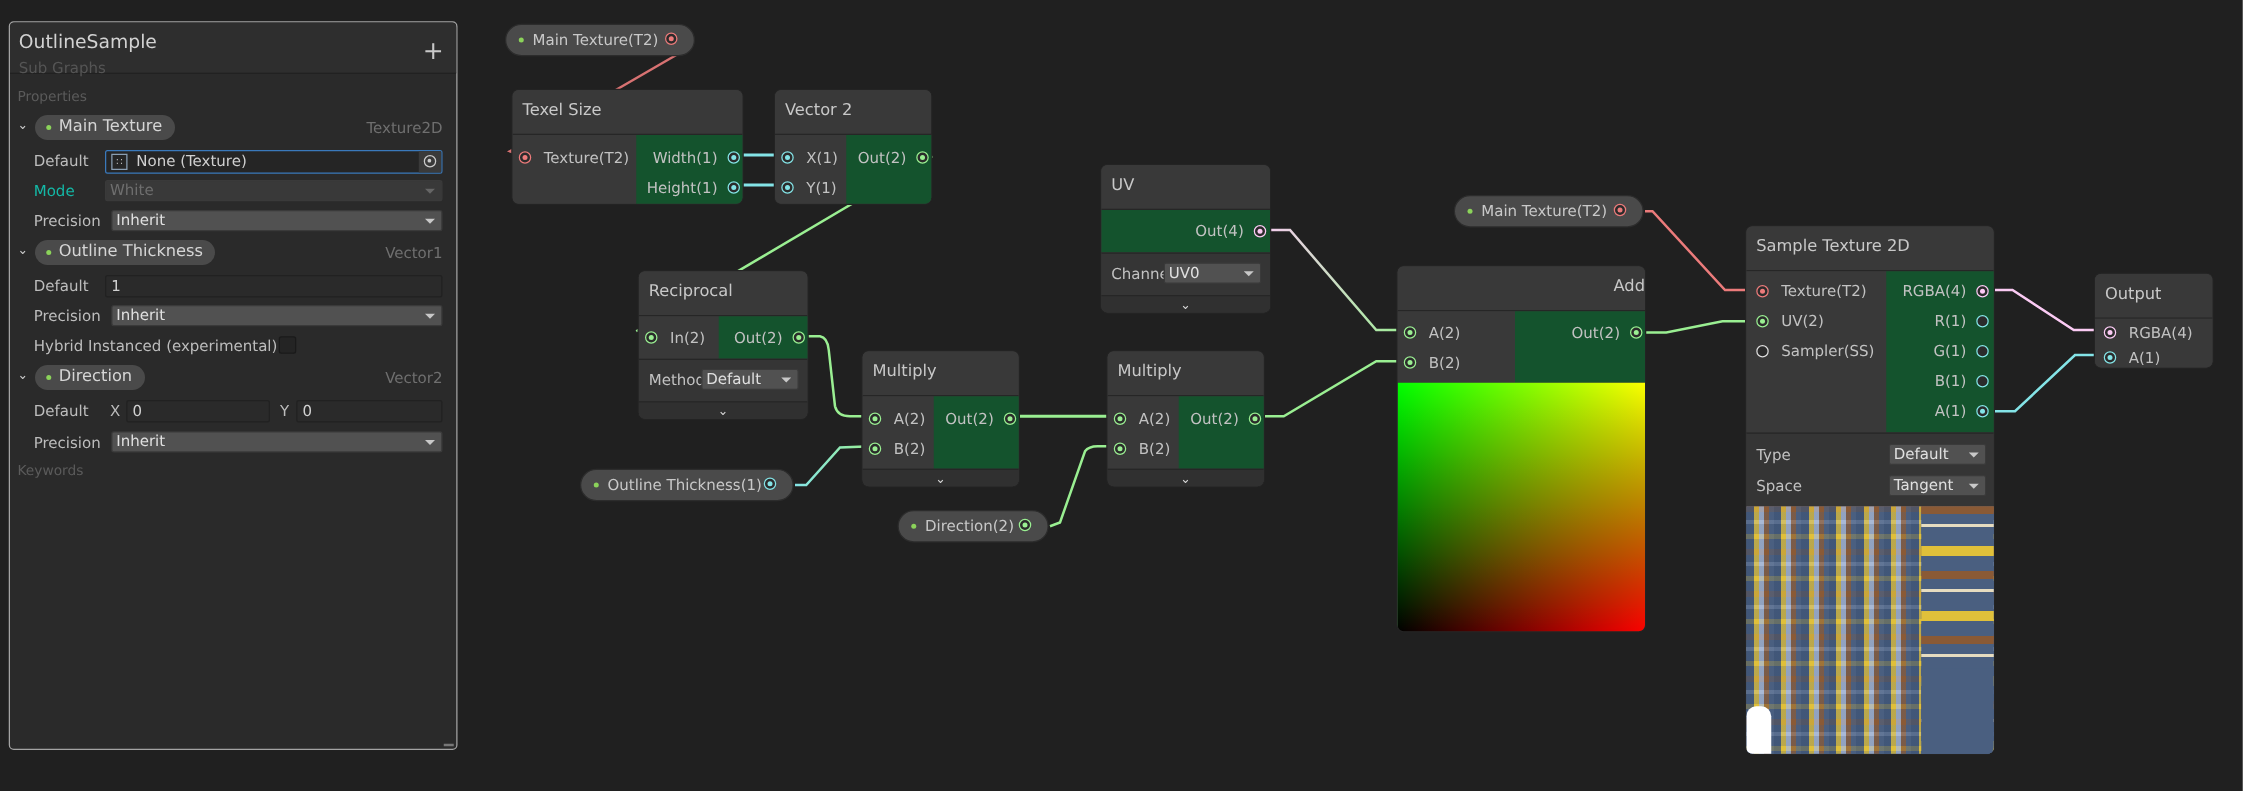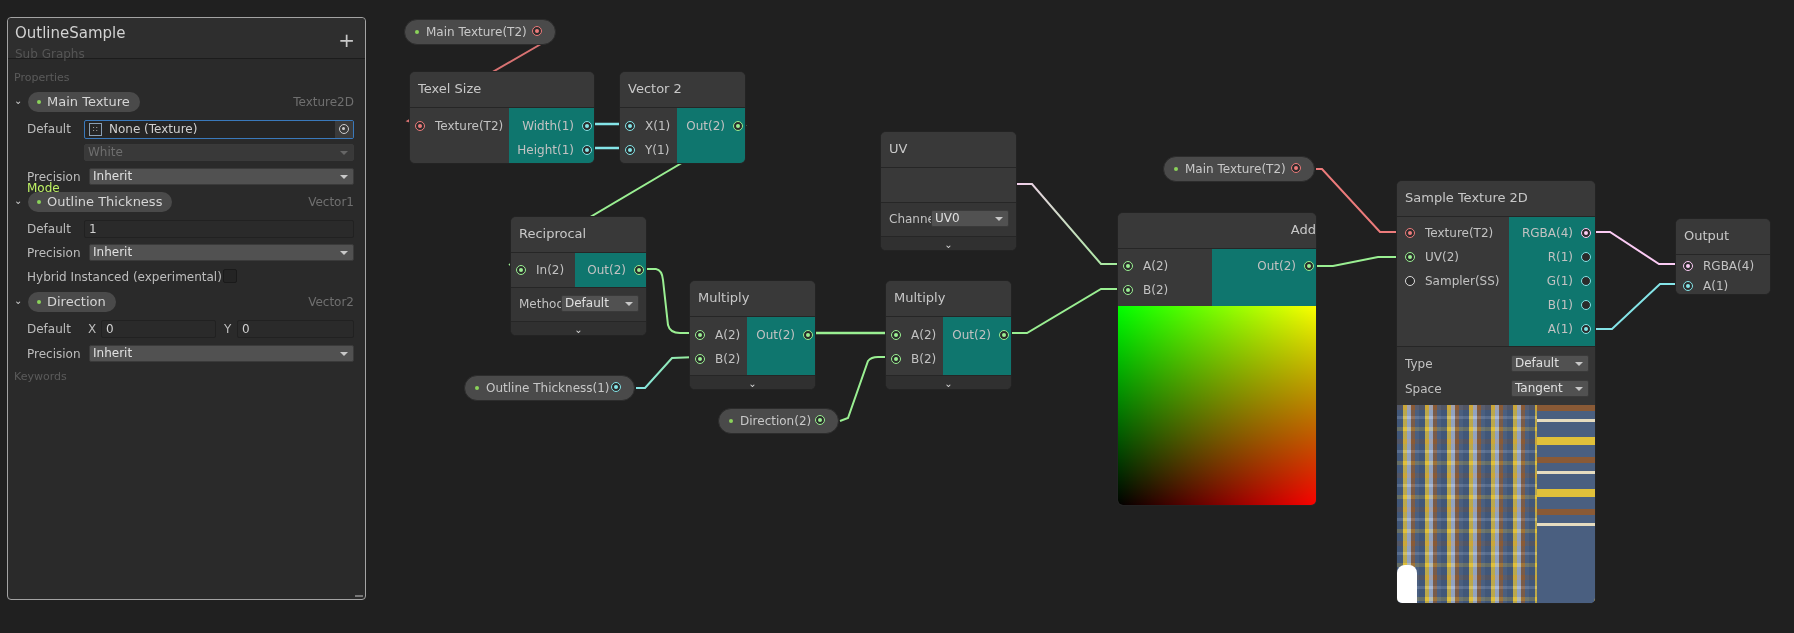--- a/index.html
+++ b/index.html
@@ -25,38 +25,38 @@
   .bb-section { position: absolute; left: 6px; font-size: 11px; color: #5b5b5b; }
   .prop-row { position: absolute; left: 0; width: 359px; height: 22px; }
   .chev { position: absolute; left: 6px; top: 4px; font-size: 10px; color: #cfcfcf; cursor: pointer; }
   .pill {
     position: absolute; left: 20px; top: 1px; height: 20px; padding: 0 10px 0 19px;
     background: #4a4a4a; border-radius: 10px; color: #d5d5d5; font-size: 13px; line-height: 20px; white-space: nowrap; cursor: pointer;
   }
   .pill .dot { position: absolute; left: 9px; top: 8px; width: 4px; height: 4px; border-radius: 50%; background: #8bd35a; }
   .prop-type { position: absolute; right: 13px; top: 4px; font-size: 12px; color: #6f6f6f; }
   .field-label { position: absolute; left: 19px; font-size: 12px; color: #bdbdbd; }
-  .field-label.dim { color: #bef264; margin-top: 35px; }
+  .field-label.dim { color: #14b8a6; }
   .field {
     position: absolute; height: 18px; background: #2a2a2a; border: 1px solid #212121; border-radius: 2px;
     font-size: 12px; line-height: 16px; padding-left: 4px; color: #d0d0d0;
   }
   .dropdown {
     position: absolute; height: 17px; background: #515151; border-radius: 2px; border: 1px solid #3a3a3a;
     font-size: 12px; line-height: 15px; padding-left: 3px; color: #e0e0e0; cursor: pointer;
   }
   .dropdown.disabled { background: #393939; color: #6e6e6e; }
   .dropdown .arrow { position: absolute; right: 5px; top: 6px; width: 0; height: 0; border-left: 4px solid transparent; border-right: 4px solid transparent; border-top: 4px solid #c8c8c8; }
   .dropdown.disabled .arrow { border-top-color: #666; }
 
   
   .node { position: absolute; background: #393939; border-radius: 6px; border: 1px solid #232323; overflow: hidden; }
   .node-title { position: absolute; left: 0; top: 0; width: 100%; height: 36px; background: #393939; border-bottom: 1px solid #262626; padding: 9px 0 0 8px; font-size: 13px; color: #c8c8c8; }
   .node-in { position: absolute; background: #393939; }
-  .node-out { position: absolute; background: #0f766e; }
+  .node-out { position: absolute; background: #14532d; }
   .port { position: absolute; height: 16px; font-size: 12px; line-height: 16px; color: #c2c2c2; white-space: nowrap; }
   .pdot { position: absolute; top: 3px; width: 10px; height: 10px; border-radius: 50%; border: 1.5px solid; background: #2b2b2b; }
   .pdot::after { content: ""; position: absolute; left: 1.5px; top: 1.5px; width: 4px; height: 4px; border-radius: 50%; background: currentColor; }
   .pdot.empty::after { display: none; }
   .node-ctrl { position: absolute; left: 0; width: 100%; background: #353535; border-top: 1px solid #262626; }
   .node-expand { position: absolute; left: 0; width: 100%; height: 16px; background: #303030; border-top: 1px solid #262626; text-align: center; font-size: 10px; line-height: 15px; color: #d8d8d8; cursor: pointer; }
   .ctrl-label { position: absolute; font-size: 12px; color: #c2c2c2; white-space: nowrap; overflow: hidden; }
 
   .gpill { position: absolute; height: 26px; background: #4a4a4a; border-radius: 13px; border: 1px solid #2c2c2c; cursor: pointer; }
   .gpill .dot { position: absolute; left: 10px; top: 10px; width: 4px; height: 4px; border-radius: 50%; background: #8bd35a; }
@@ -241,20 +241,23 @@
     <div class="port" style="left:5px; top:34px;"><span class="pdot" style="left:0; color:#9aef92; border-color:#9aef92;"></span><span style="margin-left:20px">B(2)</span></div>
   </div>
   <div class="node-out" style="left:57px; top:36px; width:70px; height:58px;">
     <div class="port" style="right:4px; top:10px;"><span style="margin-right:18px">Out(2)</span><span class="pdot" style="right:0; color:#9aef92; border-color:#9aef92;"></span></div>
   </div>
   <div class="node-expand" style="top:94px;"><span>⌄</span></div>
 </div>
 
 <div class="node" style="left:880px; top:131px; width:137px; height:120px;">
   <div class="node-title">UV</div>
+  <div class="node-out" style="left:0; top:36px; width:137px; height:34px;">
+    <div class="port" style="right:5px; top:9px;"><span style="margin-right:18px">Out(4)</span><span class="pdot" style="right:0; color:#fbcbf4; border-color:#fbcbf4;"></span></div>
+  </div>
   <div class="node-ctrl" style="top:70px; height:34px;">
     <span class="ctrl-label" style="left:8px; top:9px; width:42px;">Channel</span>
     <div class="dropdown" style="left:50px; top:7px; width:78px;"><span>UV0</span><span class="arrow"></span></div>
   </div>
   <div class="node-expand" style="top:104px;"><span>⌄</span></div>
 </div>
 
 <div class="node" style="left:1117px; top:212px; width:200px; height:294px;text-align:right;">
   <div class="node-title">Add</div>
   <div class="node-in" style="left:0; top:36px; width:94px; height:57px;">

